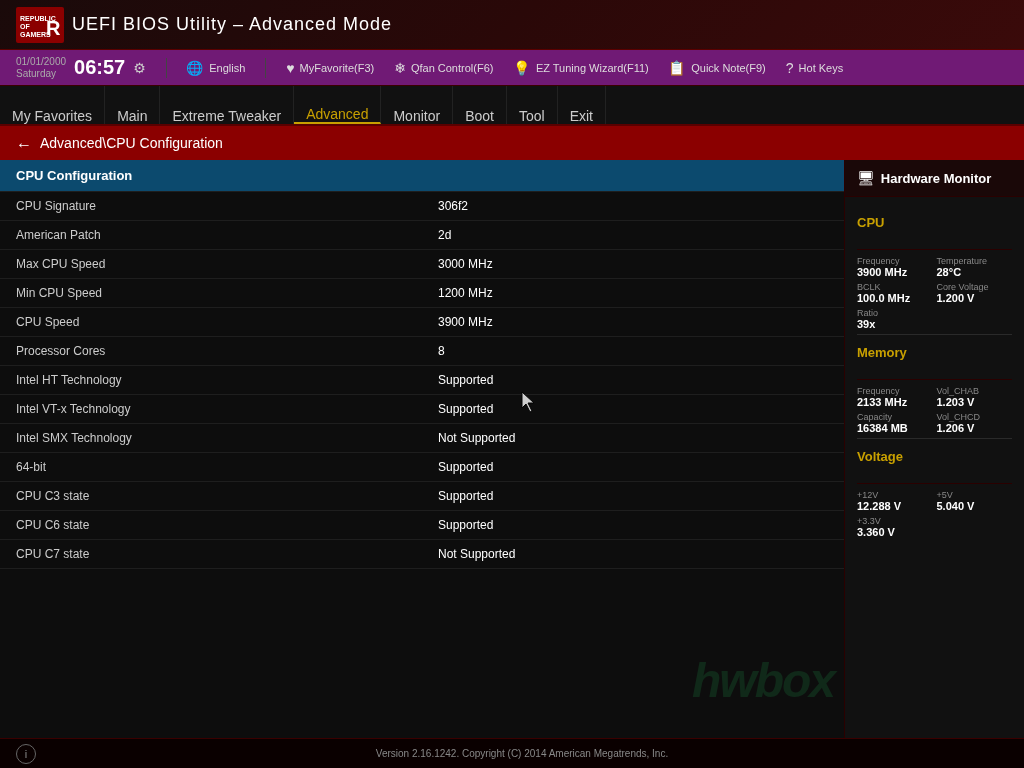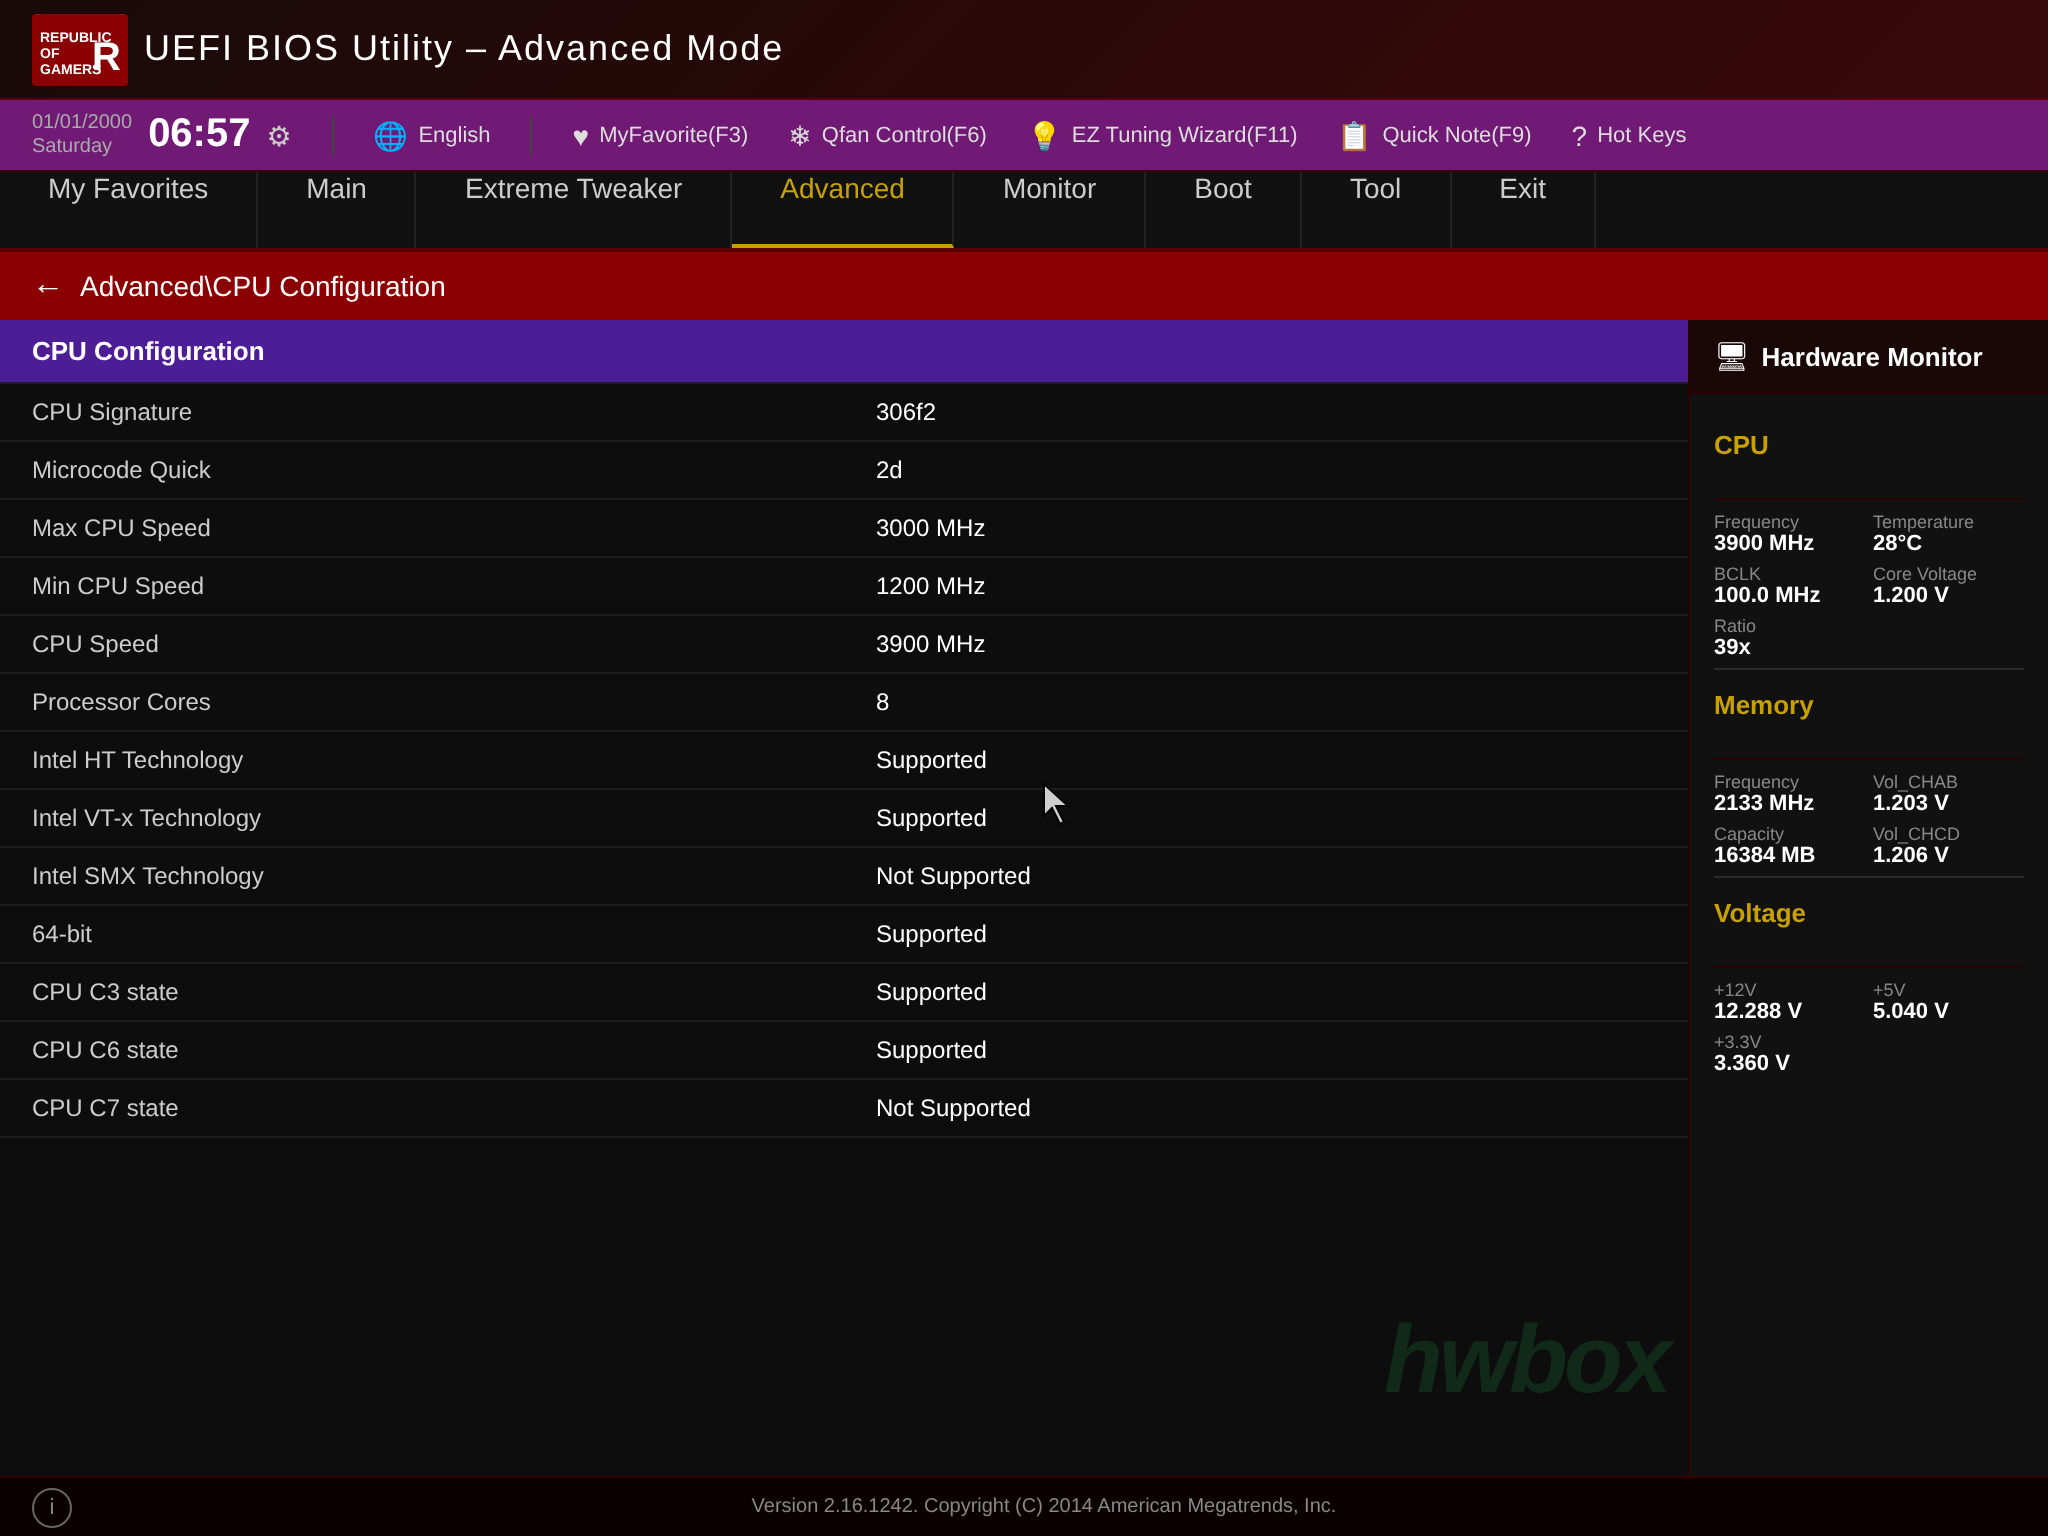--- a/index.html
+++ b/index.html
@@ -95,23 +95,23 @@
 
     
     .nav {
       background: #111;
       border-bottom: 2px solid #5a0000;
       display: flex;
       align-items: stretch;
       height: 40px;
     }
     .nav-item {
-      padding: 0 24px;
-      display: flex;
-      align-items: flex-start;
+      padding: 0 12px;
+      display: flex;
+      align-items: flex-end;
       color: #ccc;
       font-size: 14px;
       cursor: pointer;
       border-right: 1px solid #222;
       white-space: nowrap;
     }
     .nav-item.active {
       color: #c8a000;
       border-bottom: 2px solid #c8a000;
       background: #111;
@@ -156,21 +156,21 @@
       width: 100%;
       border-collapse: collapse;
     }
     .config-table tr {
       border-bottom: 1px solid #1e1e1e;
     }
     .config-section-header {
       padding: 8px 16px;
       color: #fff;
       font-size: 13px;
-      background: #4c1d95;
+      background: #0c4a6e;
       font-weight: bold;
     }
     .config-label {
       padding: 7px 16px;
       color: #ccc;
       font-size: 12px;
       width: 50%;
     }
     .config-value {
       padding: 7px 16px;
@@ -394,21 +394,21 @@
     <table class="config-table">
       <tbody>
           <tr>
         <td class="config-section-header" colspan="2">CPU Configuration</td>
       </tr>
       <tr>
         <td class="config-label">CPU Signature</td>
         <td class="config-value">306f2</td>
       </tr>
       <tr>
-        <td class="config-label">Microcode Quick</td>
+        <td class="config-label">American Patch</td>
         <td class="config-value">2d</td>
       </tr>
       <tr>
         <td class="config-label">Max CPU Speed</td>
         <td class="config-value">3000 MHz</td>
       </tr>
       <tr>
         <td class="config-label">Min CPU Speed</td>
         <td class="config-value">1200 MHz</td>
       </tr>

